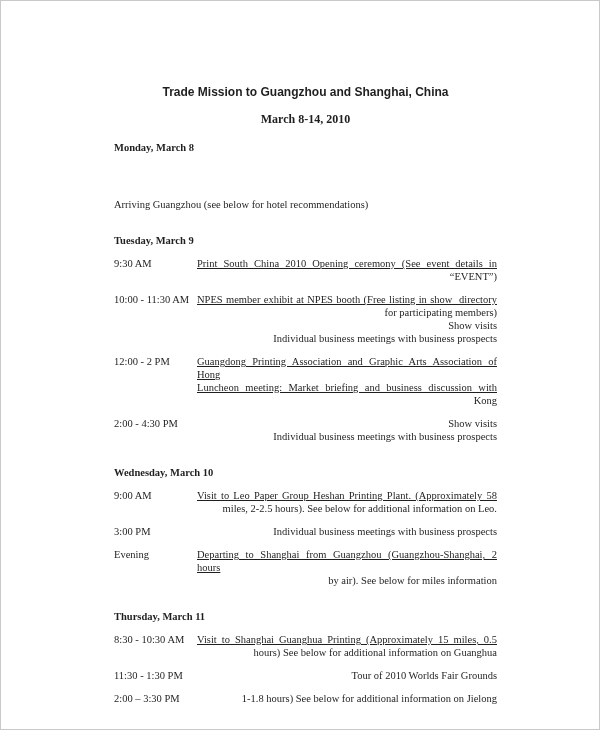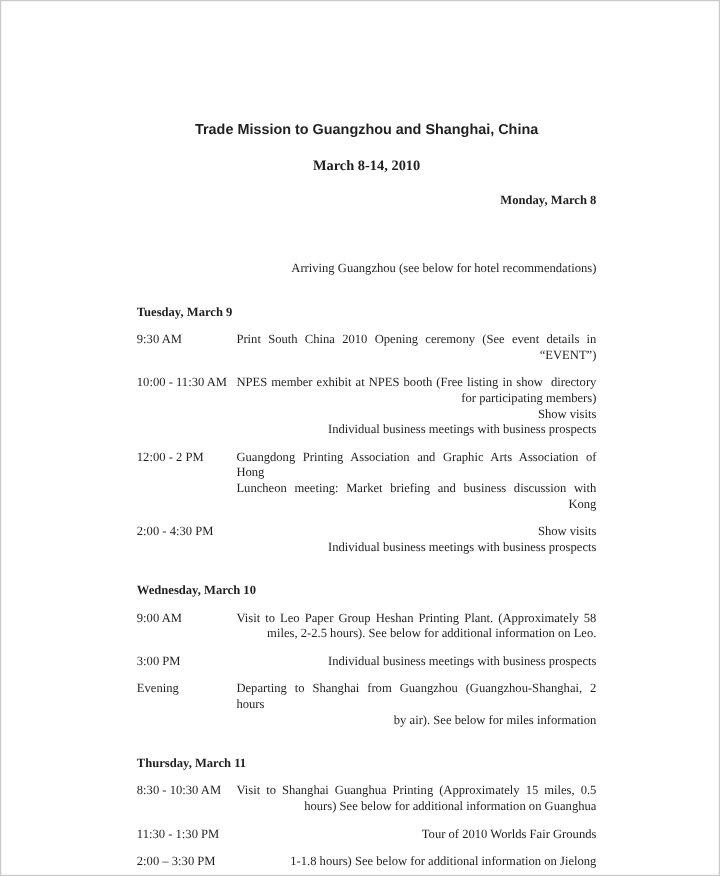--- a/index.html
+++ b/index.html
@@ -5,37 +5,37 @@
   html,body { margin:0; padding:0; background:#ffffff; }
   .page {
     width:600px; height:730px; box-sizing:border-box;
     border:1px solid #c9c9c9; background:#ffffff;
     font-family:"Liberation Serif", serif; color:#1f1f1f;
     padding:84px 102px 0 113px; overflow:hidden;
   }
   .doc-title, .doc-date {
     font-family:"Liberation Sans", sans-serif;
     font-weight:bold; font-size:12px; line-height:14px;
-    text-align:center; margin:16px;
+    text-align:center; margin:0;
   }
   .doc-date { margin-top:13px;font-family:Liberation Serif, serif; }
   .section { margin-top:23px; }
-  .section.first { margin-top:15px;text-align:right; }
+  .section.first { margin-top:15px; }
   .day {
     font-weight:bold; font-size:10.5px; line-height:13px;
     margin:0 0 10px 0;
   }
   .section.first .day { margin-bottom:0; }
   .note { font-size:10.5px; line-height:13px;margin-top:44px; }
   .row { display:flex; margin:0 0 10px 0; }
   .row:last-child { margin-bottom:0; }
   .time { flex:0 0 83px; width:83px; font-size:10.5px; line-height:13px; }
   .desc { width:302px; font-size:10.5px; line-height:13px; }
   .line { text-align:right; }
-  .line.j { text-align:justify; text-align-last:justify; }
+  .line.j { text-align:justify; text-align-last:justify;text-decoration:underline; }
   .line.indent { padding-left:14px; }
 </style>
 </head>
 <body>
 
 <div class="page">
 
   <div class="doc-title">Trade Mission to Guangzhou and Shanghai, China</div>
   <div class="doc-date">March 8-14, 2010</div>
 

